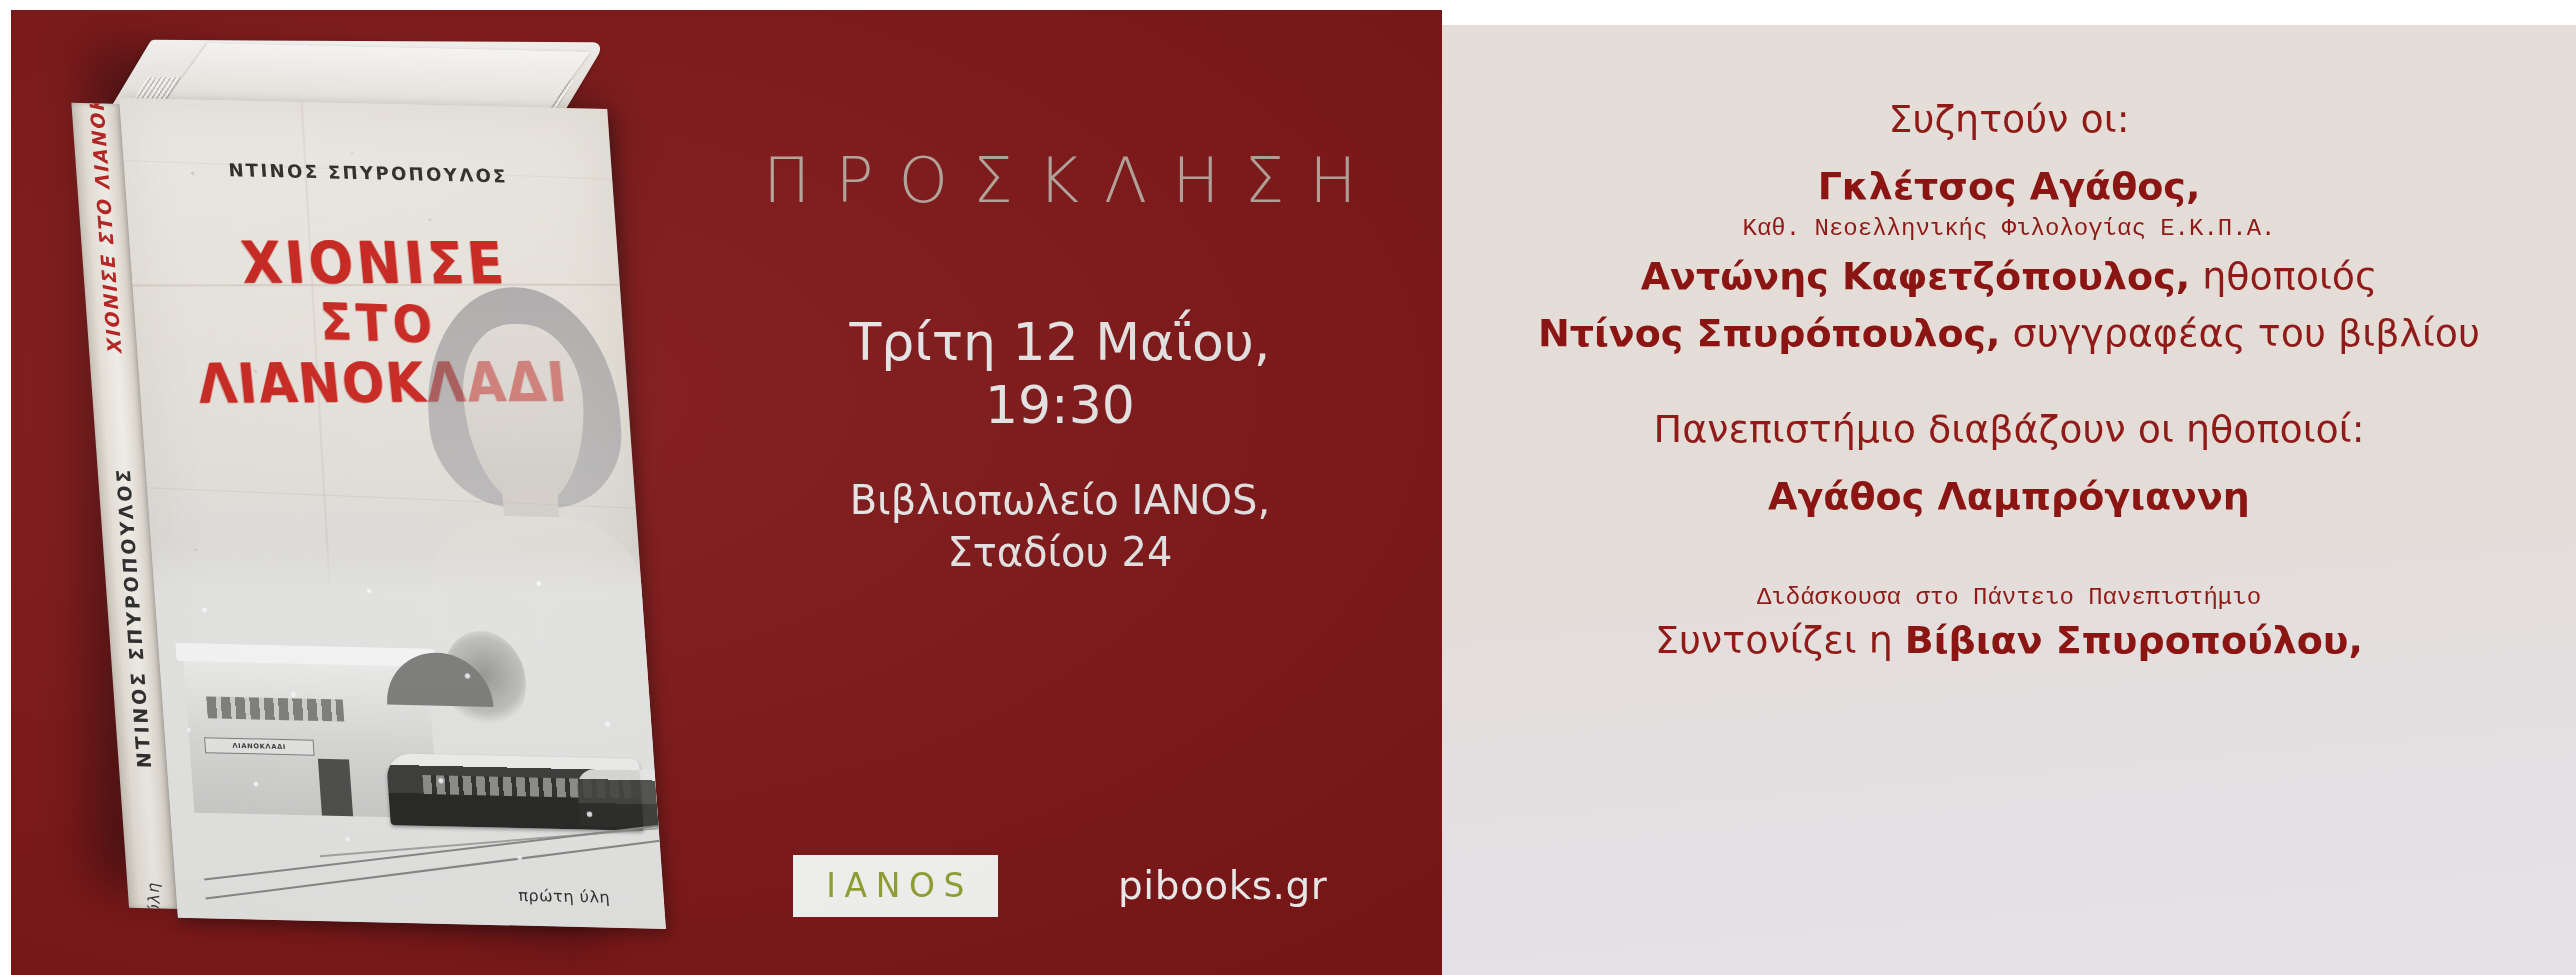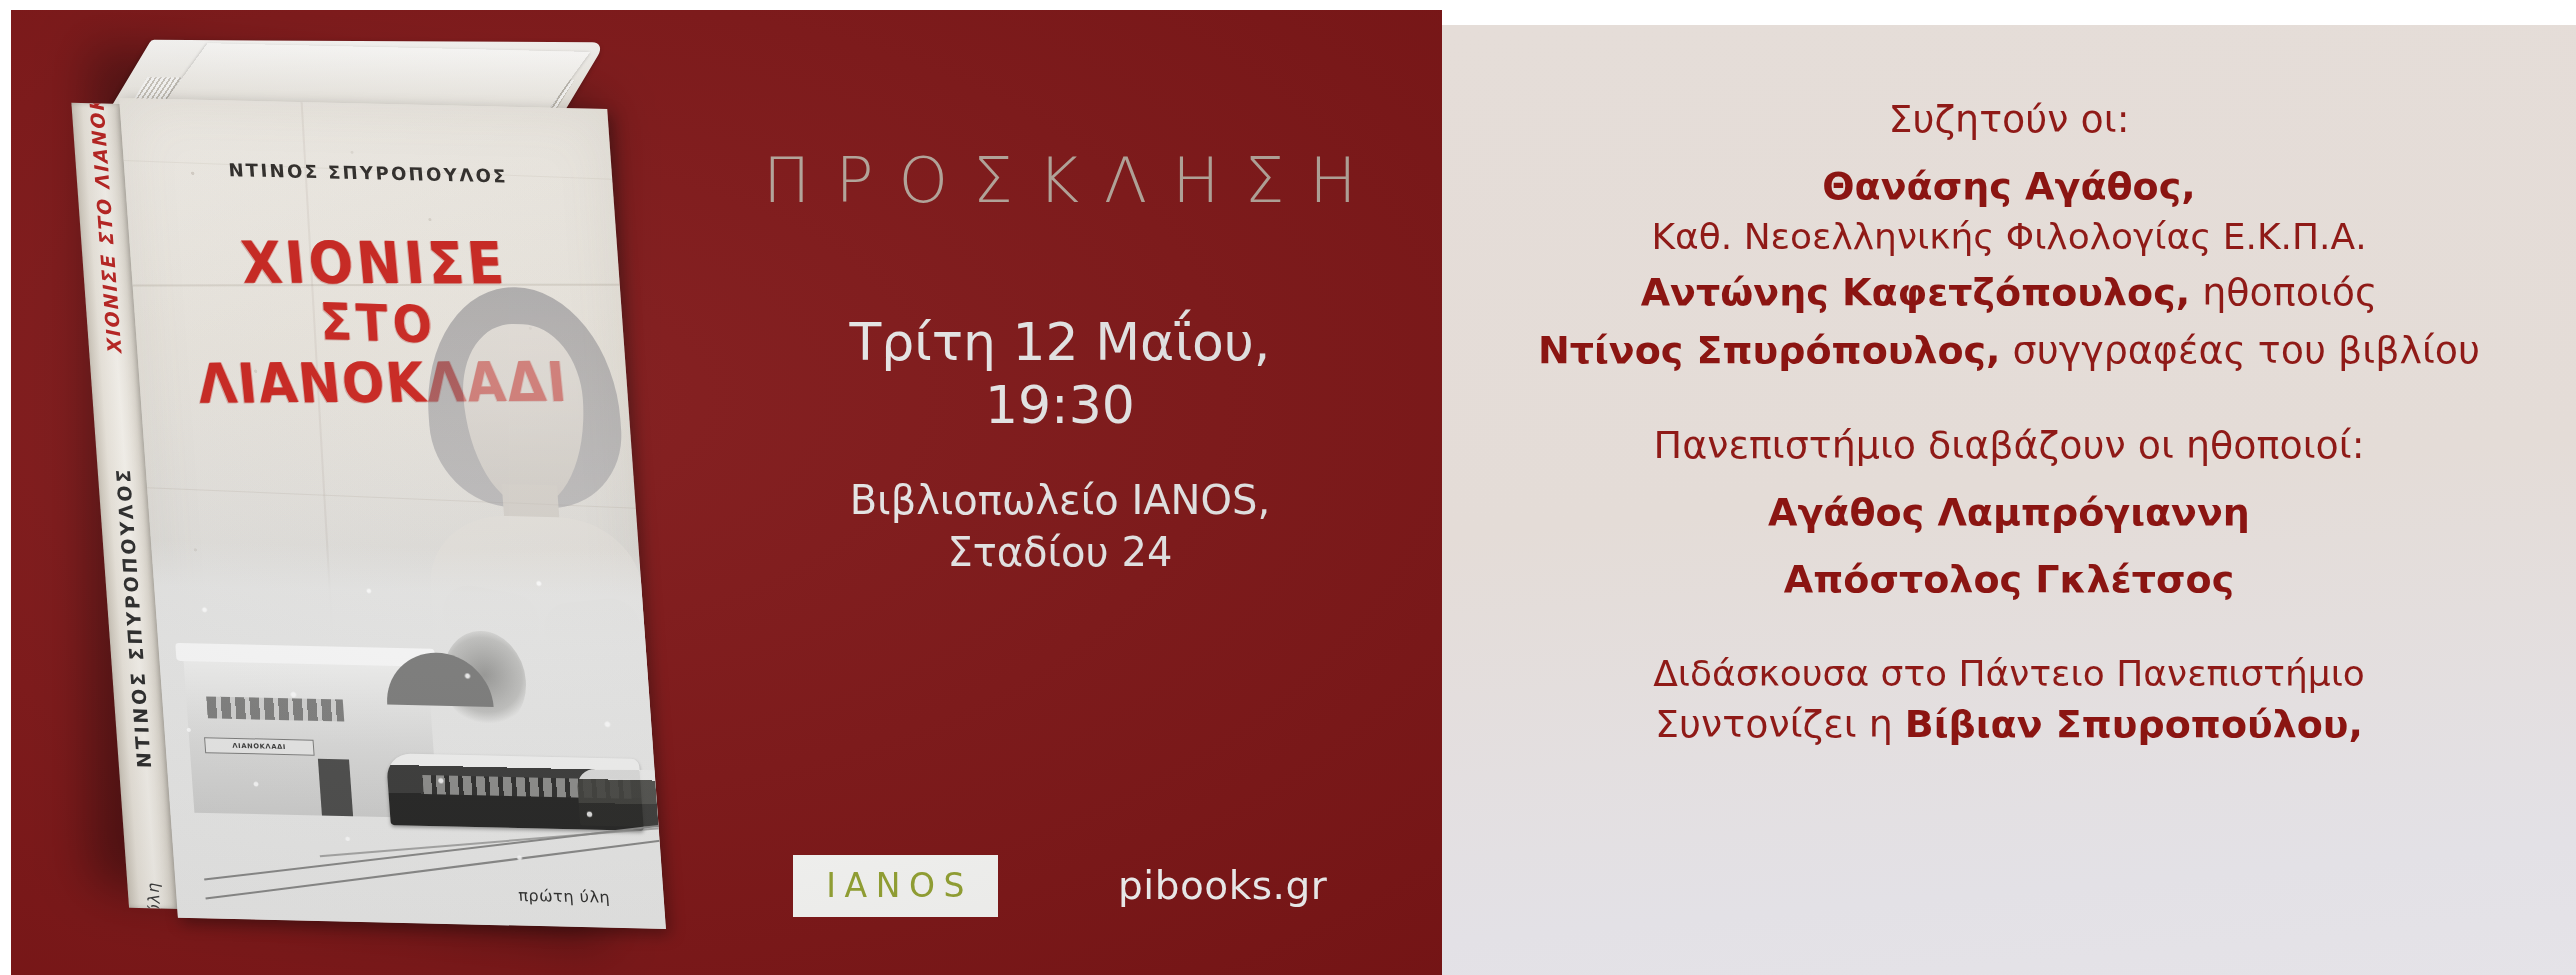--- a/index.html
+++ b/index.html
@@ -298,21 +298,21 @@
     padding-top:69px;box-sizing:border-box;
     font-size:38px;line-height:1.36;text-align:center;
   }
   .rp-line{display:block;width:100%;}
   .rp-light{font-weight:400;color:#8f1a17;}
   .rp-strong{font-weight:700;color:#8b1512;}
   .rp-block{margin:0;padding:0 27px;box-sizing:border-box;width:100%;}
   .gap-lg{height:44px;}
   .gap-md{height:15.3px;}
   .gap-sm{height:5.7px;}
-  .rp-small{font-size:36px;}
+  .rp-small{font-size:24px;font-family:Liberation Mono, monospace;}
 </style>
 </head>
 <body>
 
 <div class="poster">
 
   <div class="left-panel">
 
     <div class="book-wrap">
       <div class="book-shadow"></div>
@@ -402,21 +402,21 @@
 
   <div class="right-panel">
 
     <div class="rp-block">
       <span class="rp-light">Συζητούν οι:</span>
     </div>
 
     <div class="gap-md"></div>
 
     <div class="rp-block">
-      <div class="rp-line"><span class="rp-strong">Θανάσης Αγάθος,</span></div>
+      <div class="rp-line"><span class="rp-strong">Γκλέτσος Αγάθος,</span></div>
       <div class="rp-line rp-small"><span class="rp-light">Καθ. Νεοελληνικής Φιλολογίας Ε.Κ.Π.Α.</span></div>
     </div>
 
     <div class="gap-sm"></div>
 
     <div class="rp-block">
       <span class="rp-strong">Αντώνης Καφετζόπουλος,</span><span class="rp-light"> ηθοποιός</span>
     </div>
 
     <div class="gap-sm"></div>
@@ -432,23 +432,20 @@
     </div>
 
     <div class="gap-md"></div>
 
     <div class="rp-block">
       <span class="rp-strong">Αγάθος Λαμπρόγιαννη</span>
     </div>
 
     <div class="gap-md"></div>
 
-    <div class="rp-block">
-      <span class="rp-strong">Απόστολος Γκλέτσος</span>
-    </div>
 
     <div class="gap-lg"></div>
 
     <div class="rp-block">
       <div class="rp-line rp-small"><span class="rp-light">Διδάσκουσα στο Πάντειο Πανεπιστήμιο</span></div>
       <div class="rp-line"><span class="rp-light">Συντονίζει η </span><span class="rp-strong">Βίβιαν Σπυροπούλου,</span></div>
     </div>
 
   </div>
 </div>

